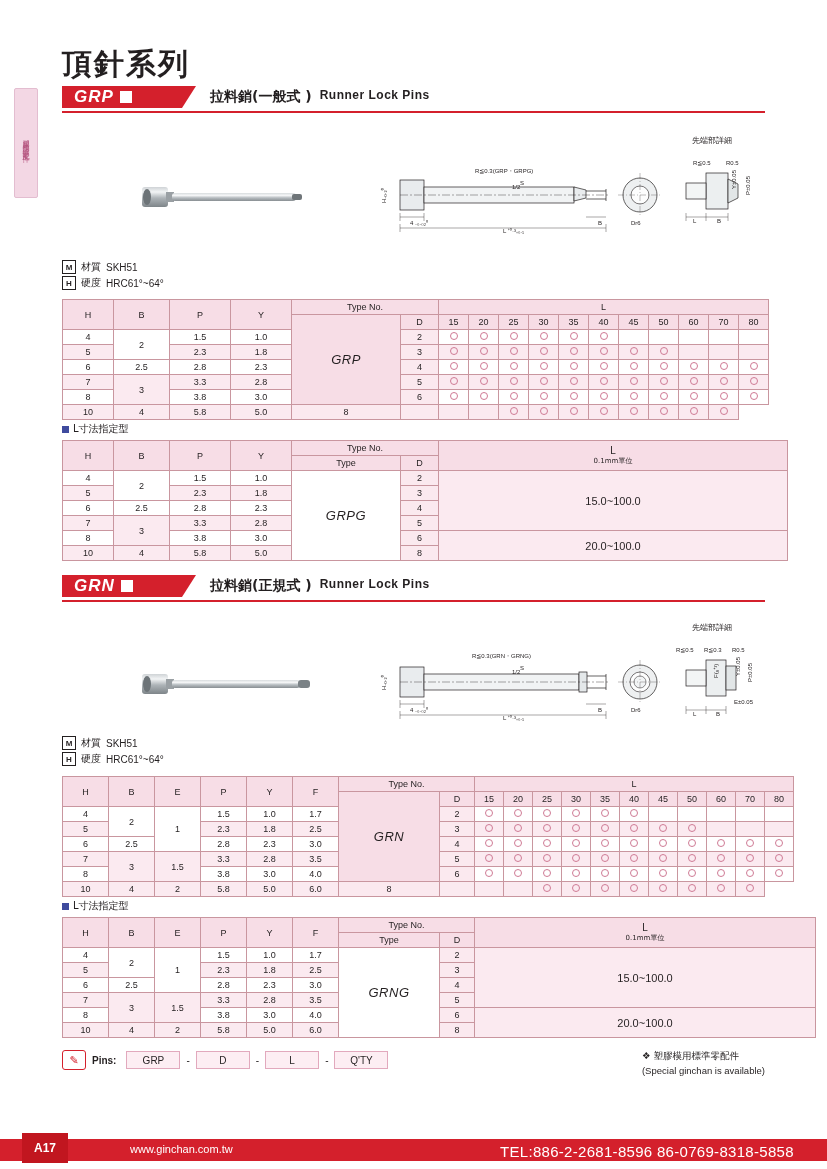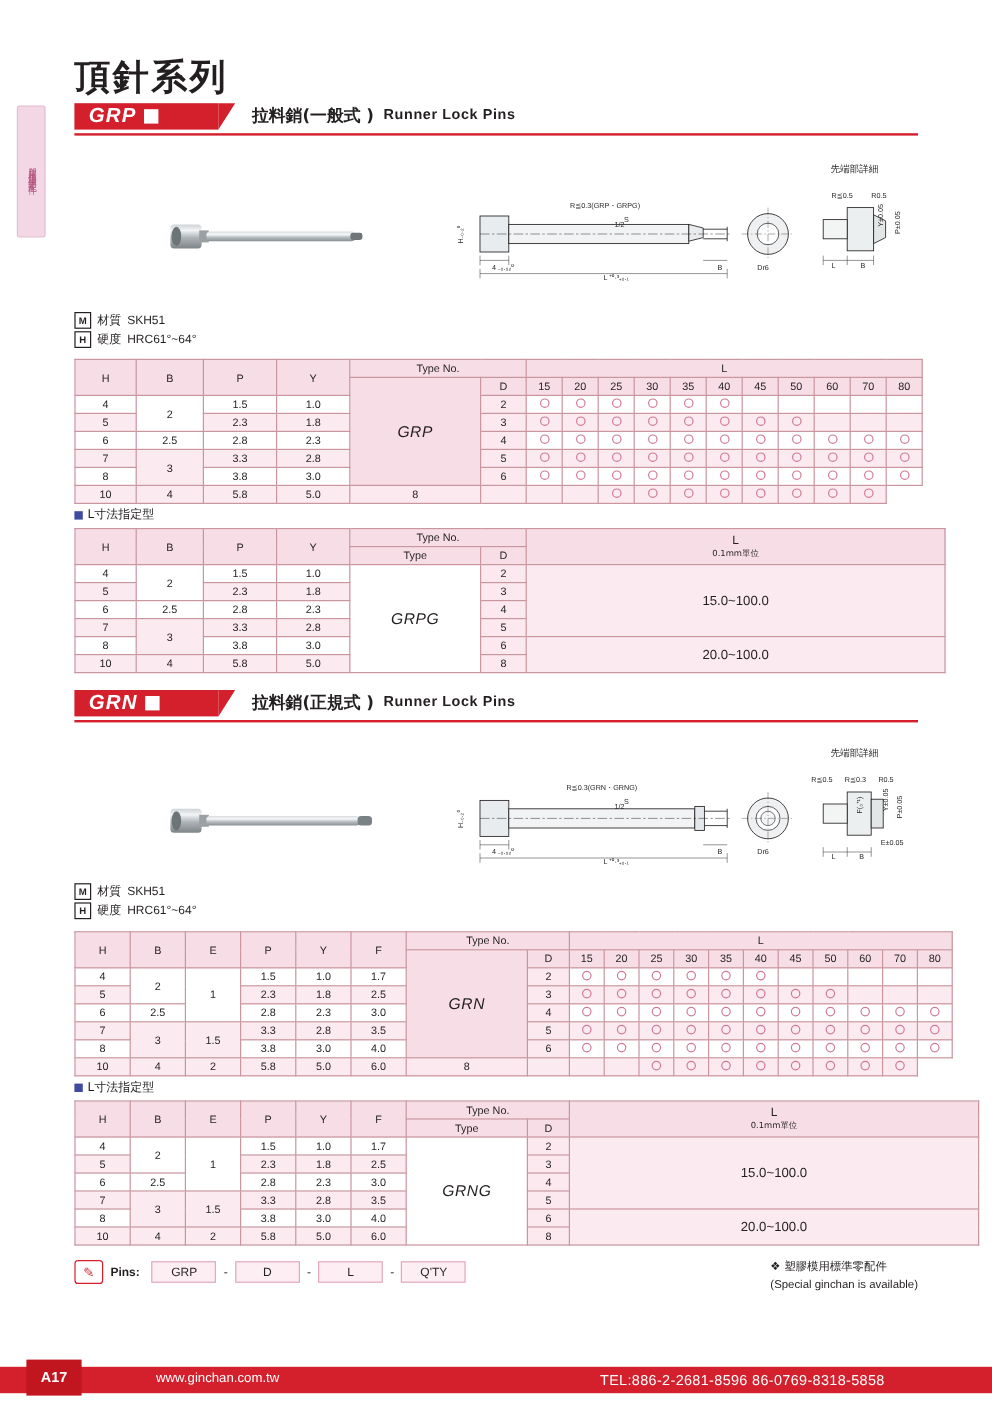--- a/index.html
+++ b/index.html
@@ -96,21 +96,21 @@
   .special .cn{font-family:"DejaVu Sans",sans-serif;}
 
   
   .footer{position:absolute;left:0;bottom:0;width:827px;height:40px;}
   .footer .bar{position:absolute;left:0;top:10px;width:827px;height:22px;background:#d4202c;}
   .footer .pg{
     position:absolute;left:22px;top:4px;width:46px;height:30px;background:#c1161f;
     color:#fff;font-size:12px;font-weight:bold;display:flex;align-items:center;justify-content:center;
   }
   .footer .site{position:absolute;left:130px;top:14px;color:#fff;font-size:11px;}
-  .footer .tel{position:absolute;left:500px;top:14px;color:#fff;font-size:12px;letter-spacing:0.3px;}
+  .footer .tel{position:absolute;left:500px;top:14px;color:#fff;font-size:15px;letter-spacing:0.3px;}
 
   .dimtext{font-size:6px;fill:#231f20;font-family:"Liberation Sans",sans-serif;}
   .cnlabel{font-size:8px;fill:#231f20;font-family:"DejaVu Sans",sans-serif;}
 </style>
 </head>
 <body>
 
 <div class="page">
 
   <div class="side-tab">

